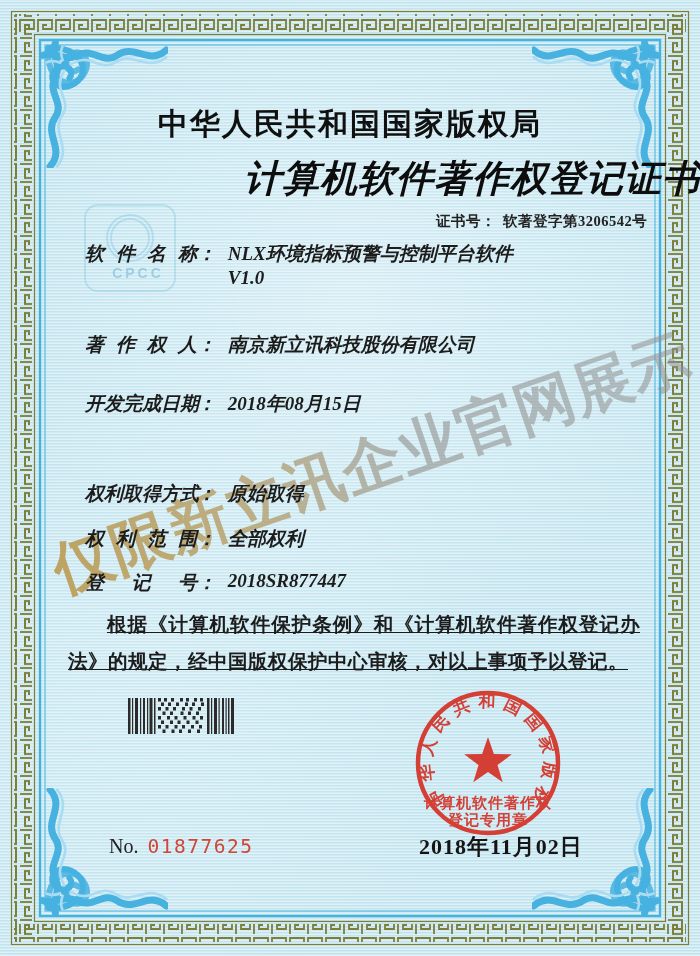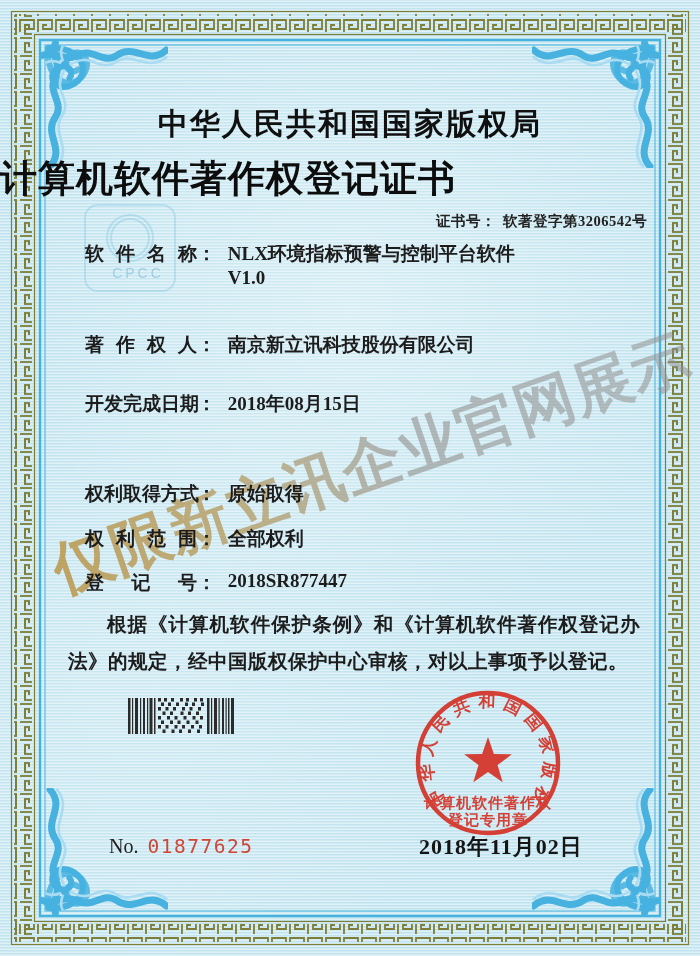--- a/index.html
+++ b/index.html
@@ -19,38 +19,38 @@
         rgba(126,196,220,.22) 2px, rgba(126,196,220,.22) 3px);
   }
   .border-svg{position:absolute;inset:0;z-index:1;pointer-events:none;}
 
   .authority{
     position:absolute;top:104px;left:0;right:0;z-index:3;
     text-align:center;font-size:30px;font-weight:700;letter-spacing:2px;color:#101010;
   }
   .cert-title{
     position:absolute;top:154px;left:0;right:0;z-index:3;
-    text-align:left;font-size:37px;font-weight:800;letter-spacing:1px;color:#0d0d0d;
+    text-align:right;font-size:37px;font-weight:800;letter-spacing:1px;color:#0d0d0d;font-style:italic;
   }
   .certno{
     position:absolute;top:212px;left:436px;z-index:3;
     font-size:14.5px;font-weight:600;color:#222;letter-spacing:.5px;white-space:nowrap;
   }
   .certno .v{margin-left:7px;}
 
-  .row{position:absolute;left:85px;z-index:3;font-size:19px;font-weight:600;color:#1c1c1c;white-space:nowrap;}
+  .row{position:absolute;left:85px;z-index:3;font-size:19px;font-weight:600;color:#1c1c1c;white-space:nowrap;font-style:italic;}
   .lab{display:inline-block;width:112px;text-align:justify;text-align-last:justify;vertical-align:top;}
   .colon{vertical-align:top;}
   .val{display:inline-block;margin-left:7px;vertical-align:top;white-space:normal;}
   .val .l2{margin-top:0;}
 
   .statement{
     position:absolute;left:68px;top:606px;width:572px;z-index:3;margin:0;
     font-size:19.5px;line-height:37px;font-weight:600;color:#1c1c1c;
-    text-indent:2em;text-align:justify;letter-spacing:.5px;
+    text-indent:2em;text-align:justify;letter-spacing:.5px;text-decoration:underline;
   }
 
   .barcode{position:absolute;left:128px;top:698px;z-index:3;}
 
   .seal{position:absolute;left:414px;top:689px;width:148px;height:148px;z-index:4;opacity:.95;}
 
   .issue-date{
     position:absolute;left:419px;top:832px;z-index:5;
     font-size:22px;font-weight:600;color:#151515;letter-spacing:1px;white-space:nowrap;
   }
@@ -66,21 +66,21 @@
     font-size:60px;font-weight:700;letter-spacing:1px;
     background:linear-gradient(90deg,
       rgba(186,150,72,.85) 0%, rgba(178,150,90,.72) 30%,
       rgba(145,143,140,.6) 55%, rgba(143,143,143,.52) 100%);
     -webkit-background-clip:text;background-clip:text;color:transparent;
   }
 
   .emblem{position:absolute;left:84px;top:204px;width:88px;height:84px;z-index:2;opacity:.55;
     border:2px solid rgba(120,190,220,.6);border-radius:14px;}
   .emblem-ring{width:36px;height:36px;border:6px double rgba(120,190,220,.65);border-radius:50%;margin:8px auto 0;}
-  .emblem-text{text-align:center;color:rgba(86,168,204,.8);font-weight:400;font-size:14px;
+  .emblem-text{text-align:center;color:rgba(86,168,204,.8);font-weight:700;font-size:14px;
     letter-spacing:3px;margin-top:3px;font-family:"Liberation Sans","DejaVu Sans",sans-serif;padding-left:16px;}
 </style>
 </head>
 <body>
 
 <div class="cert">
 
   <svg class="border-svg" width="700" height="956" viewBox="0 0 700 956" aria-hidden="true">
     <defs>
       <pattern id="gkH" width="18" height="18" patternUnits="userSpaceOnUse">

